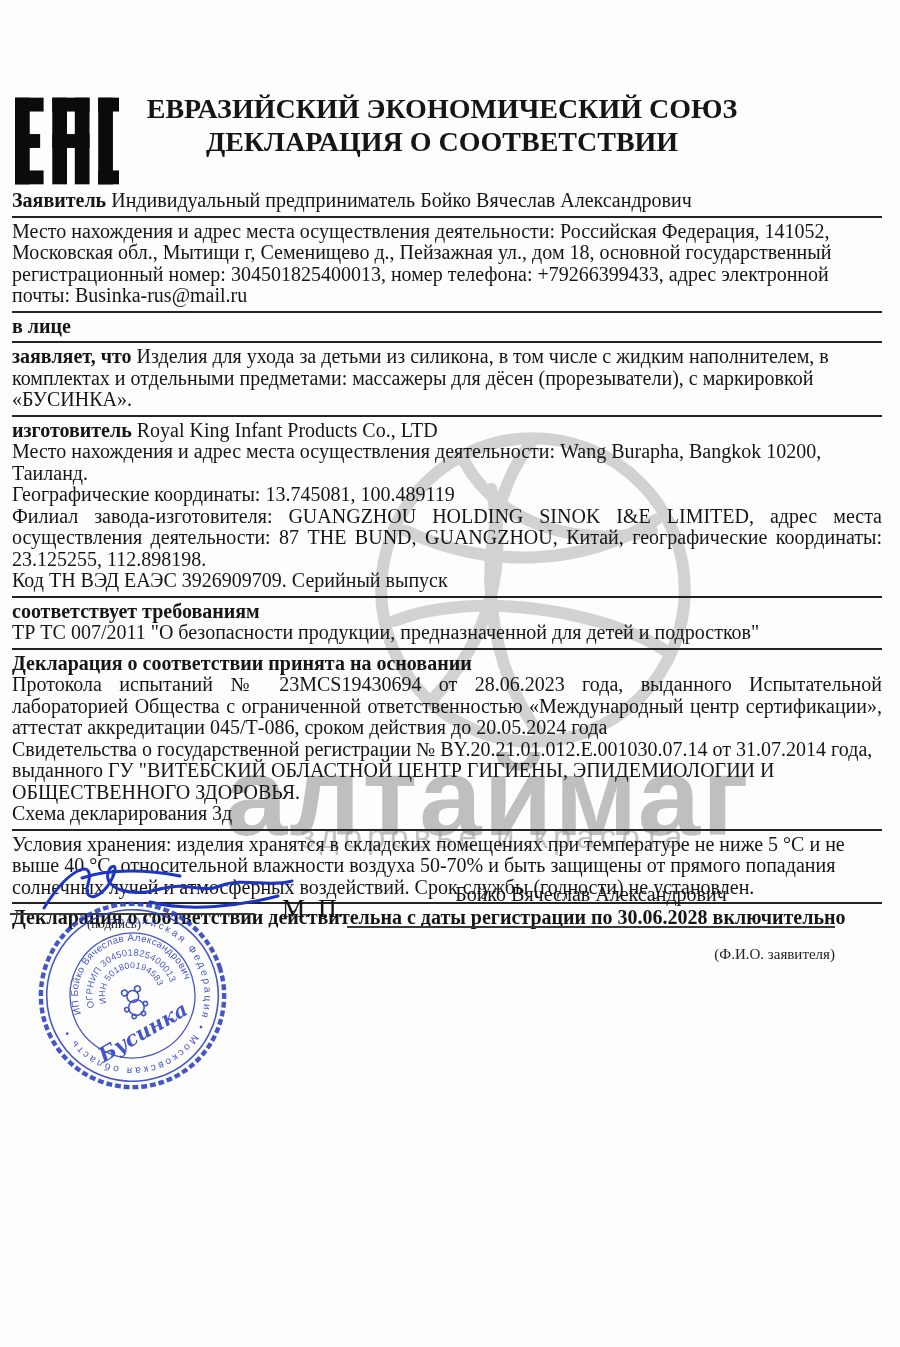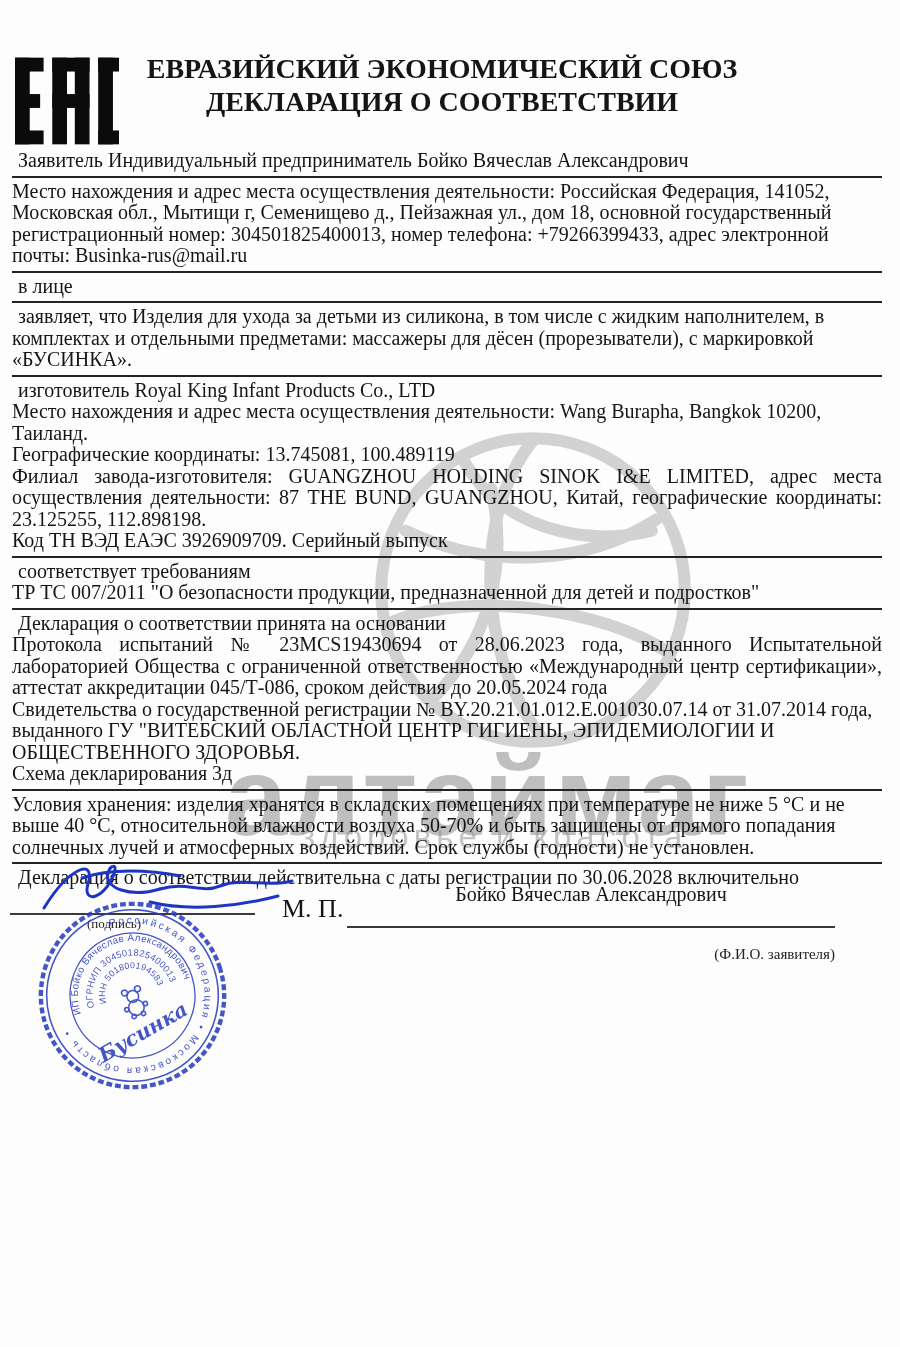--- a/index.html
+++ b/index.html
@@ -14,27 +14,27 @@
   .wm-brand{
     left:225px;top:708px;font-family:"Liberation Sans",sans-serif;
     font-size:112px;font-weight:bold;color:#8d8d8d;opacity:.55;letter-spacing:2px;margin-top:24px;
   }
   .wm-tagline{
     left:300px;top:818px;font-family:"Liberation Sans",sans-serif;
     font-size:33px;color:#949494;opacity:.55;letter-spacing:5px;
   }
   
   .doc{position:absolute;left:12px;right:18px;top:50px;z-index:1;}
-  .header{position:relative;height:96px;margin-bottom:4px;}
+  .header{position:relative;height:96px;margin-bottom:4px;margin-top:40px;}
   .eac{position:absolute;left:3px;top:6px;}
   .titles{position:absolute;left:110px;right:120px;top:2px;text-align:center;}
   .t1,.t2{font-size:28px;font-weight:bold;line-height:33px;white-space:nowrap;}
   p{margin:0;font-size:20px;line-height:21.5px;}
   .just{text-align:justify;}
-  b{font-weight:normal;margin-left:6px;}
+  b{font-weight:bold;}
   .rule{border-top:2px solid #232323;margin:4px 0 3px 0;height:0;}
   
   .sig-area{position:absolute;left:10px;right:10px;top:872px;height:66px;z-index:2;}
   .sign-svg{position:absolute;left:20px;top:-16px;z-index:4;}
   .sig-line{position:absolute;left:0;top:41px;width:245px;border-top:2px solid #3a3a3a;}
   .sig-caption{position:absolute;left:77px;top:44px;font-size:13px;color:#222;}
   .seal-mark{position:absolute;left:272px;top:22px;font-size:26px;}
   .fio-wrap{position:absolute;left:337px;right:55px;top:10px;text-align:center;}
   .fio-name{font-size:20px;line-height:24px;border-bottom:2px solid #3a3a3a;padding-bottom:20px;}
   .fio-caption{font-size:15px;color:#222;margin-top:18px;text-align:right;}

